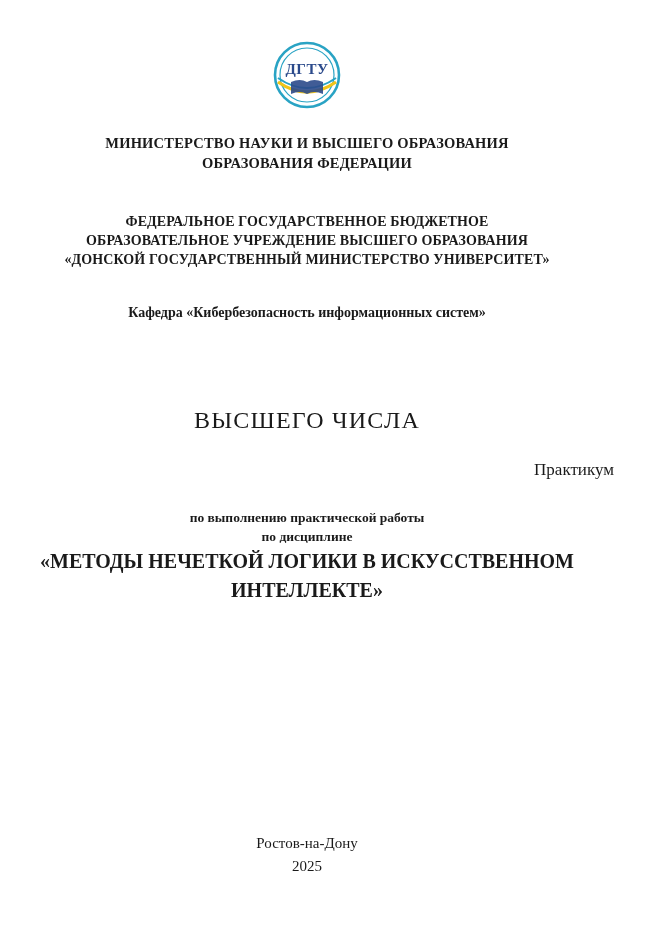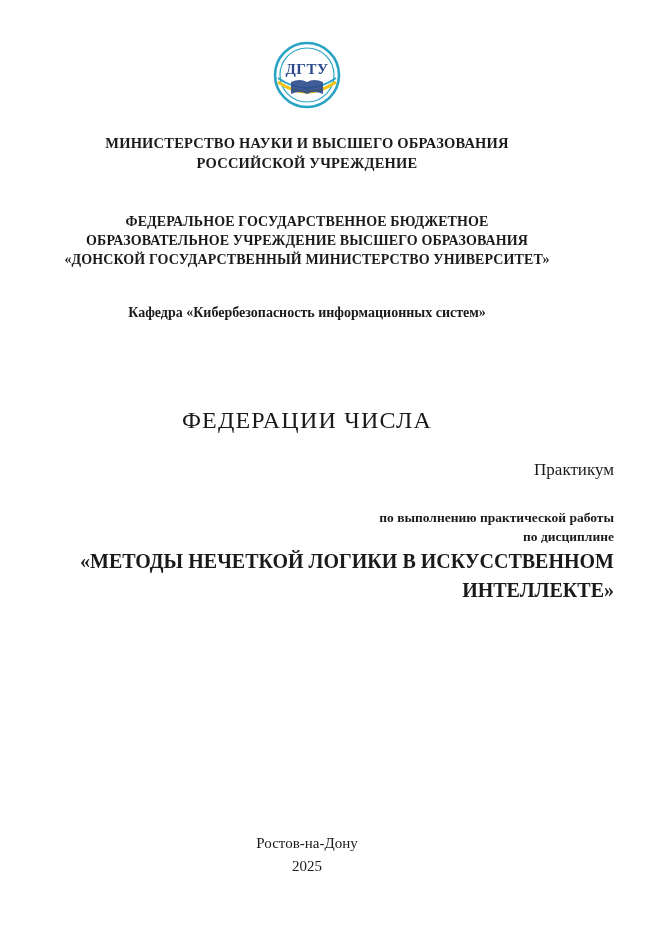--- a/index.html
+++ b/index.html
@@ -69,21 +69,21 @@
     font-size: 24px;
     letter-spacing: 1.2px;
   }
   .subtitle {
     margin-top: 26px;
     text-align: right;
     font-size: 17px;
   }
   .purpose {
     margin-top: 28px;
-    text-align: right;
+    text-align: center;
     font-size: 13.5px;
     font-weight: bold;
     line-height: 1.45;
   }
   .purpose .disc {
     font-weight: bold;
     font-size: 20px;
   }
 
   
@@ -113,32 +113,32 @@
           <path d="M21 44 Q30 40 37 44 L37 56 Q30 52 21 56 Z" opacity="0.9"></path>
           <path d="M53 44 Q44 40 37 44 L37 56 Q44 52 53 56 Z" opacity="0.9"></path>
         </g>
         <text x="37" y="36" text-anchor="middle" font-family="Liberation Serif, serif" font-size="15" font-weight="bold" fill="#2b4a8b" letter-spacing="0.5">ДГТУ</text>
       </svg>
     </div>
   </div>
 
   <div class="block ministry">
     <div>МИНИСТЕРСТВО НАУКИ И ВЫСШЕГО ОБРАЗОВАНИЯ</div>
-    <div>РОССИЙСКОЙ УЧРЕЖДЕНИЕ</div>
+    <div>ОБРАЗОВАНИЯ ФЕДЕРАЦИИ</div>
   </div>
 
   <div class="block university">
     <div>ФЕДЕРАЛЬНОЕ ГОСУДАРСТВЕННОЕ БЮДЖЕТНОЕ</div>
     <div>ОБРАЗОВАТЕЛЬНОЕ УЧРЕЖДЕНИЕ ВЫСШЕГО ОБРАЗОВАНИЯ</div>
     <div>«ДОНСКОЙ ГОСУДАРСТВЕННЫЙ МИНИСТЕРСТВО УНИВЕРСИТЕТ»</div>
   </div>
 
   <div class="block department">Кафедра «Кибербезопасность информационных систем»</div>
 
-  <div class="main-title">ФЕДЕРАЦИИ ЧИСЛА</div>
+  <div class="main-title">ВЫСШЕГО ЧИСЛА</div>
 
   <div class="subtitle">Практикум</div>
 
   <div class="purpose">
     <div>по выполнению практической работы</div>
     <div>по дисциплине</div>
     <div class="disc">«МЕТОДЫ НЕЧЕТКОЙ ЛОГИКИ В ИСКУССТВЕННОМ ИНТЕЛЛЕКТЕ»</div>
   </div>
 
   <div class="footer">

